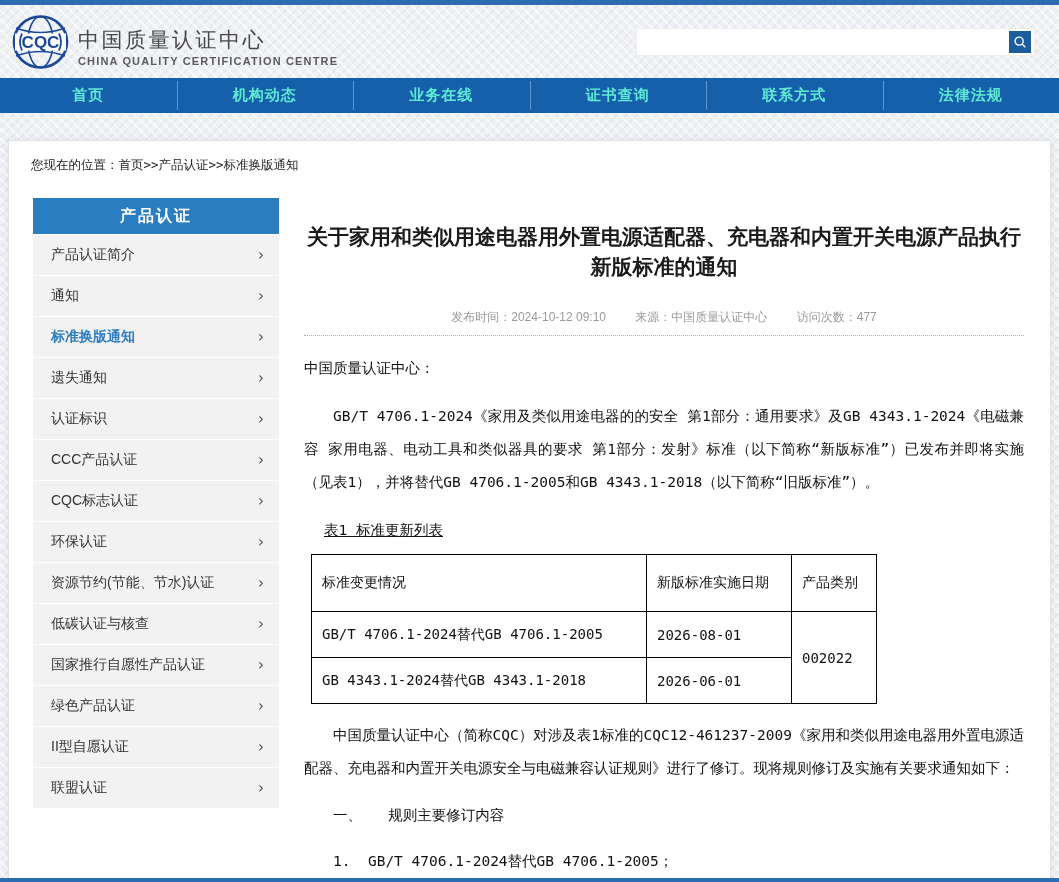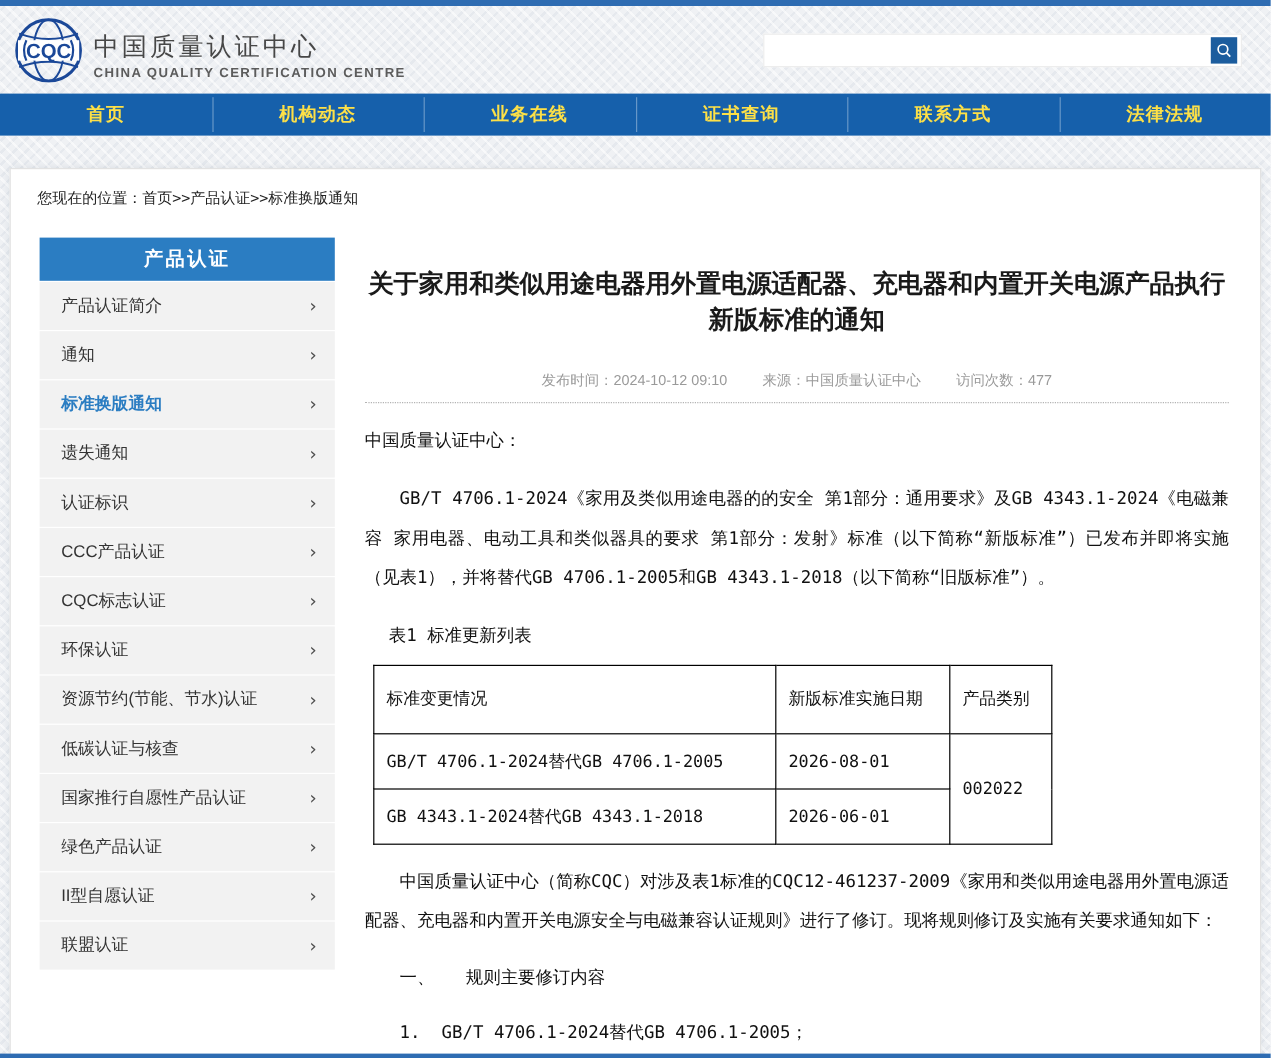--- a/index.html
+++ b/index.html
@@ -18,41 +18,41 @@
   .header { height:73px; display:flex; align-items:center; justify-content:space-between; padding:0 24px 0 12px; }
   .logo { display:flex; align-items:center; gap:9px; }
   .logo-globe { width:57px; height:54px; }
   .logo-cn { font-size:21px; font-weight:normal; color:#474747; letter-spacing:2.5px; line-height:24px;margin-top:12px; }
   .logo-en { font-size:11px; font-weight:bold; color:#5c5c5c; letter-spacing:1.15px; margin-top:3px; }
   .search-box { width:399px; height:28px; background:#ffffff; display:flex; align-items:center; border:1px solid #ededed; }
   .search-input { flex:1; height:100%; border:none; outline:none; padding:0 8px; font-size:13px; color:#333; background:transparent; }
   .search-btn { width:22px; height:22px; margin-right:3px; background:#1c5d9e; display:flex; align-items:center; justify-content:center; cursor:pointer; flex-shrink:0; }
   
   .nav { height:35px; background:#1660ab; display:flex; }
-  .nav-item { flex:1; position:relative; display:flex; align-items:center; justify-content:center; color:#fde047; font-size:15px; font-weight:bold; letter-spacing:1px; cursor:pointer; }
+  .nav-item { flex:1; position:relative; display:flex; align-items:center; justify-content:center; color:#5eead4; font-size:15px; font-weight:bold; letter-spacing:1px; cursor:pointer; }
   .nav-item + .nav-item::before { content:""; position:absolute; left:0; top:3px; bottom:3px; width:1px; background:rgba(255,255,255,.35); }
   
   .panel { position:absolute; left:8px; right:8px; top:140px; bottom:0; background:#ffffff; border:1px solid #e2e2e2; border-bottom:none; box-shadow:0 0 7px rgba(60,80,110,.12); }
   .breadcrumb { padding:16px 0 0 22px; font-size:12.5px; color:#1f1f1f; font-family:"DejaVu Sans Mono", monospace; }
   .content { display:flex; align-items:flex-start; margin-top:24px; padding-left:24px; }
   
   .sidebar { width:246px; flex-shrink:0; }
   .side-header { height:36px; background:#2b7dc2; color:#ffffff; font-size:16px; font-weight:bold; letter-spacing:2px; display:flex; align-items:center; justify-content:center; }
   .side-item { height:40px; margin-top:1px; background:#f2f2f2; display:flex; align-items:center; justify-content:space-between; padding:0 15px 0 18px; font-size:14px; color:#333333; cursor:pointer; }
   .side-item .chev { color:#4d4d4d; font-size:15px; font-family:"DejaVu Sans", sans-serif; }
   .side-item.active .label { color:#2b7dc2; font-weight:bold; }
   
   .main { flex:1; padding:0 20px 0 25px; max-width:765px; }
   .article-title { margin:24px auto 0; max-width:722px; text-align:center; font-size:21px; font-weight:bold; color:#1a1a1a; line-height:30px; }
   .meta { margin-top:27px; text-align:center; font-size:12px; color:#9a9a9a; padding-bottom:9px; border-bottom:1px dotted #b3b3b3; font-family:"Liberation Sans", sans-serif; }
   .meta span { margin:0 13px; }
   .article-body { font-family:"DejaVu Sans Mono", monospace; font-size:14.5px; color:#111111; }
   .salutation { margin-top:16px; line-height:33px; }
   .para { margin-top:15px; line-height:33px; text-indent:2em; text-align:justify; }
-  .table-caption { margin:21px 0 0 20px; line-height:20px; }
+  .table-caption { margin:21px 0 0 20px; line-height:20px;text-decoration:underline; }
   .std-table { border-collapse:collapse; margin:14px 0 0 7px; table-layout:fixed; }
   .std-table th, .std-table td { border:1px solid #000000; font-weight:normal; text-align:left; font-size:14px; padding:0 10px; font-family:"DejaVu Sans Mono", monospace; }
   .std-table th { height:57px; vertical-align:middle; }
   .std-table td { height:46px; vertical-align:middle; }
   .col-change { width:335px; } .col-date { width:145px; } .col-cat { width:85px; }
   .section-heading { margin-top:14px; line-height:33px; text-indent:2em; }
   .list-item { margin-top:13px; line-height:33px; text-indent:2em; }
   
   .footer-bar { position:absolute; left:0; right:0; bottom:0; height:4px; background:#2e6cb2; z-index:5; }
 </style>

